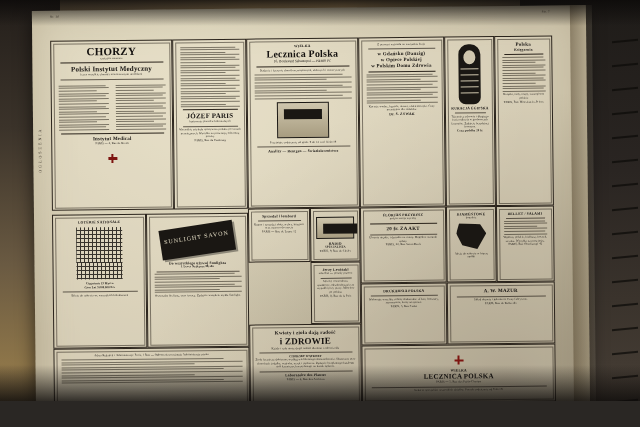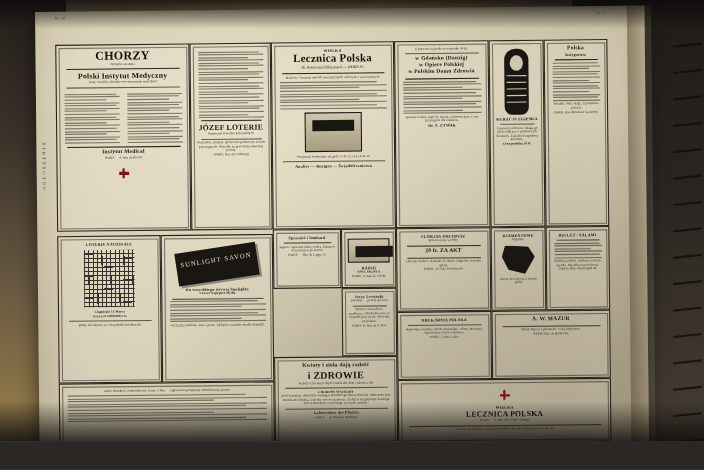--- a/index.html
+++ b/index.html
@@ -181,21 +181,21 @@
                 <i class="m"></i>
                 <i></i>
                 <i class="s"></i>
                 <i></i>
                 <i class="m"></i>
                 <i></i>
                 <i class="s"></i>
                 <i></i>
             </div>
             <div class="rule"></div>
-            <div class="t mid hd">JÓZEF LOTERIE</div>
+            <div class="t mid hd">JÓZEF PARIS</div>
             <div class="t xxs">hurtownia towarów kolonialnych</div>
             <div class="rule thin"></div>
             <div class="t xxs">Wszystkie artykuły spożywcze polskie po cenach przystępnych. Wysyłka na prowincję odwrotną pocztą.</div>
             <div class="t xxs">PARIS, Rue du Faubourg</div>
           </div>
         </div>
 
         <div class="ad" style="left:196px;top:14px;width:110px;height:168px">
           <div class="inner">
             <div class="t xs hd">WIELKA</div>

